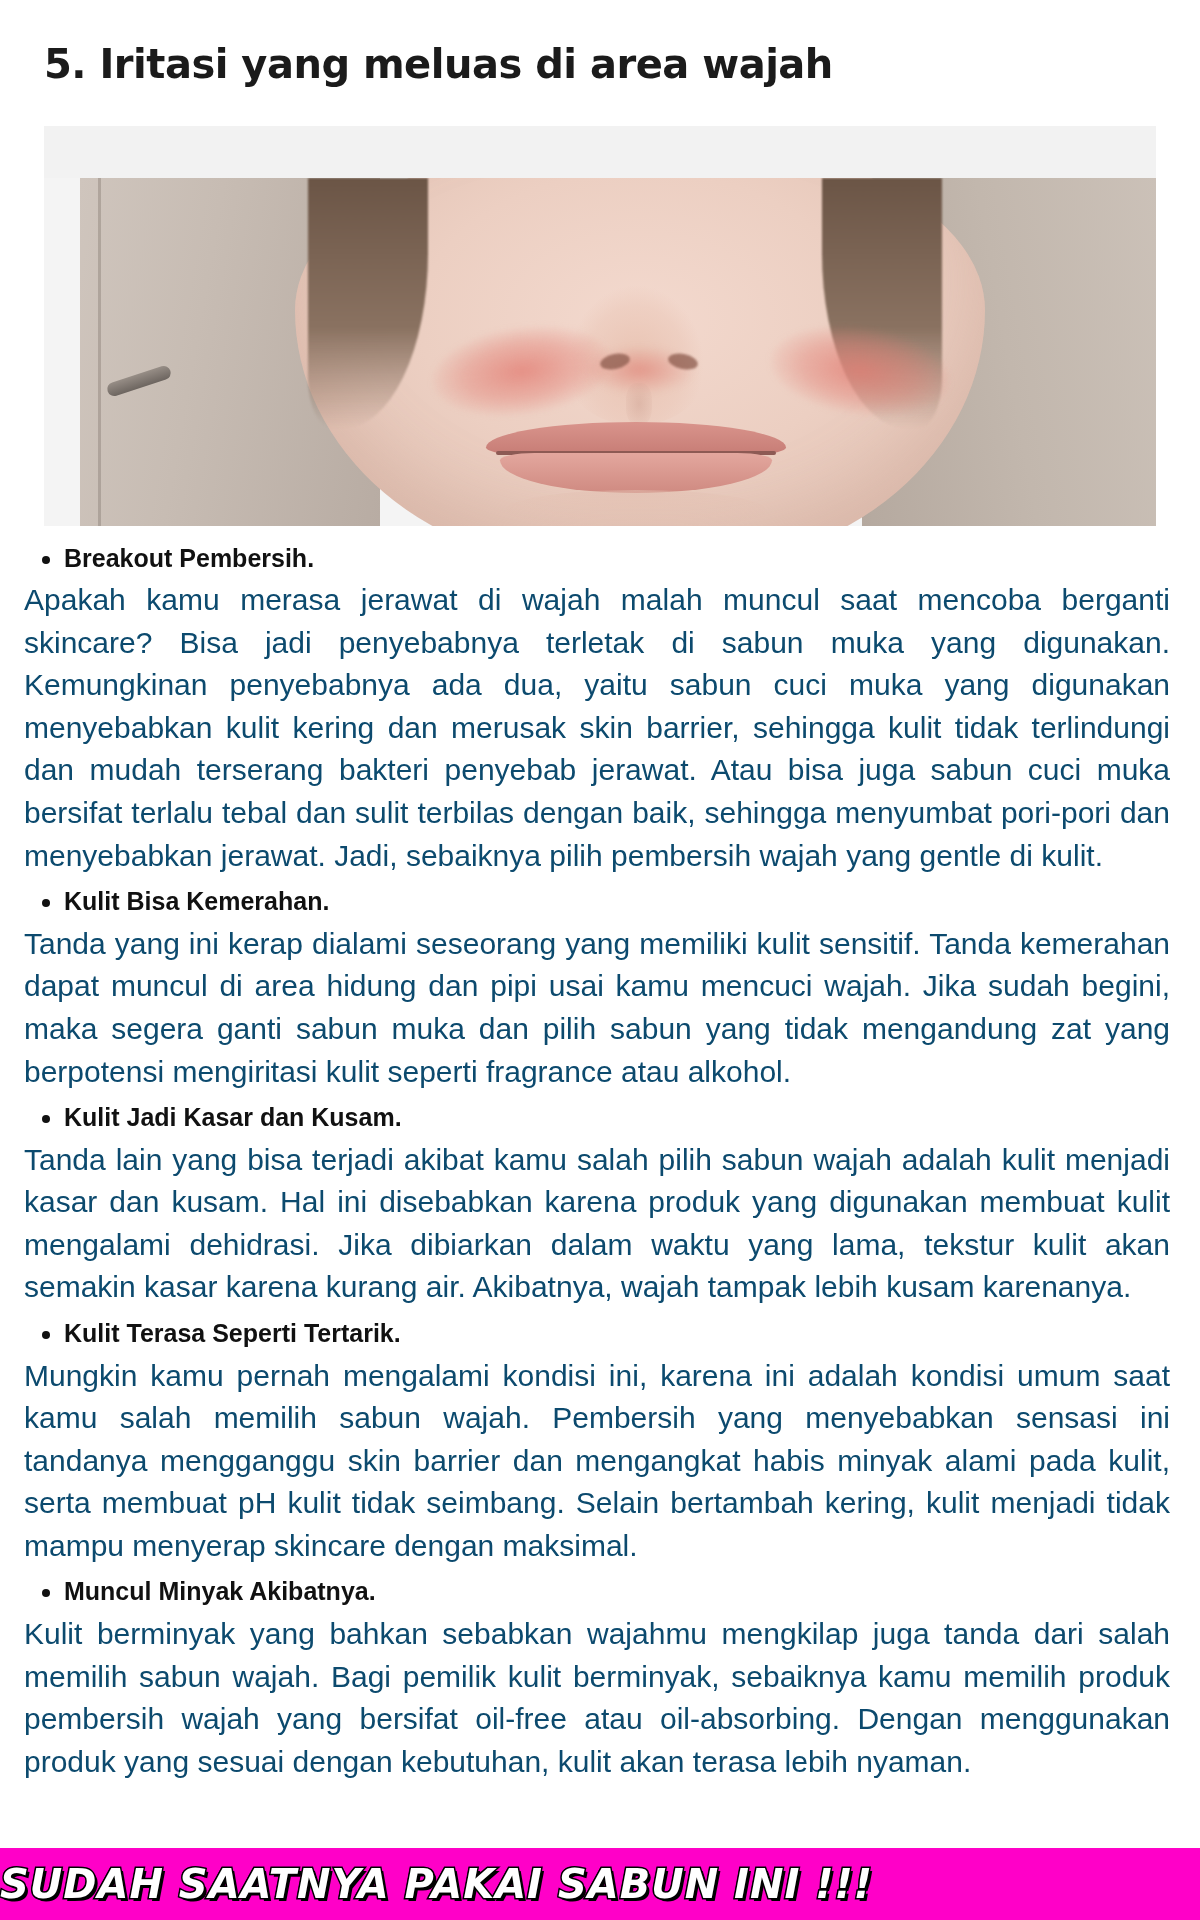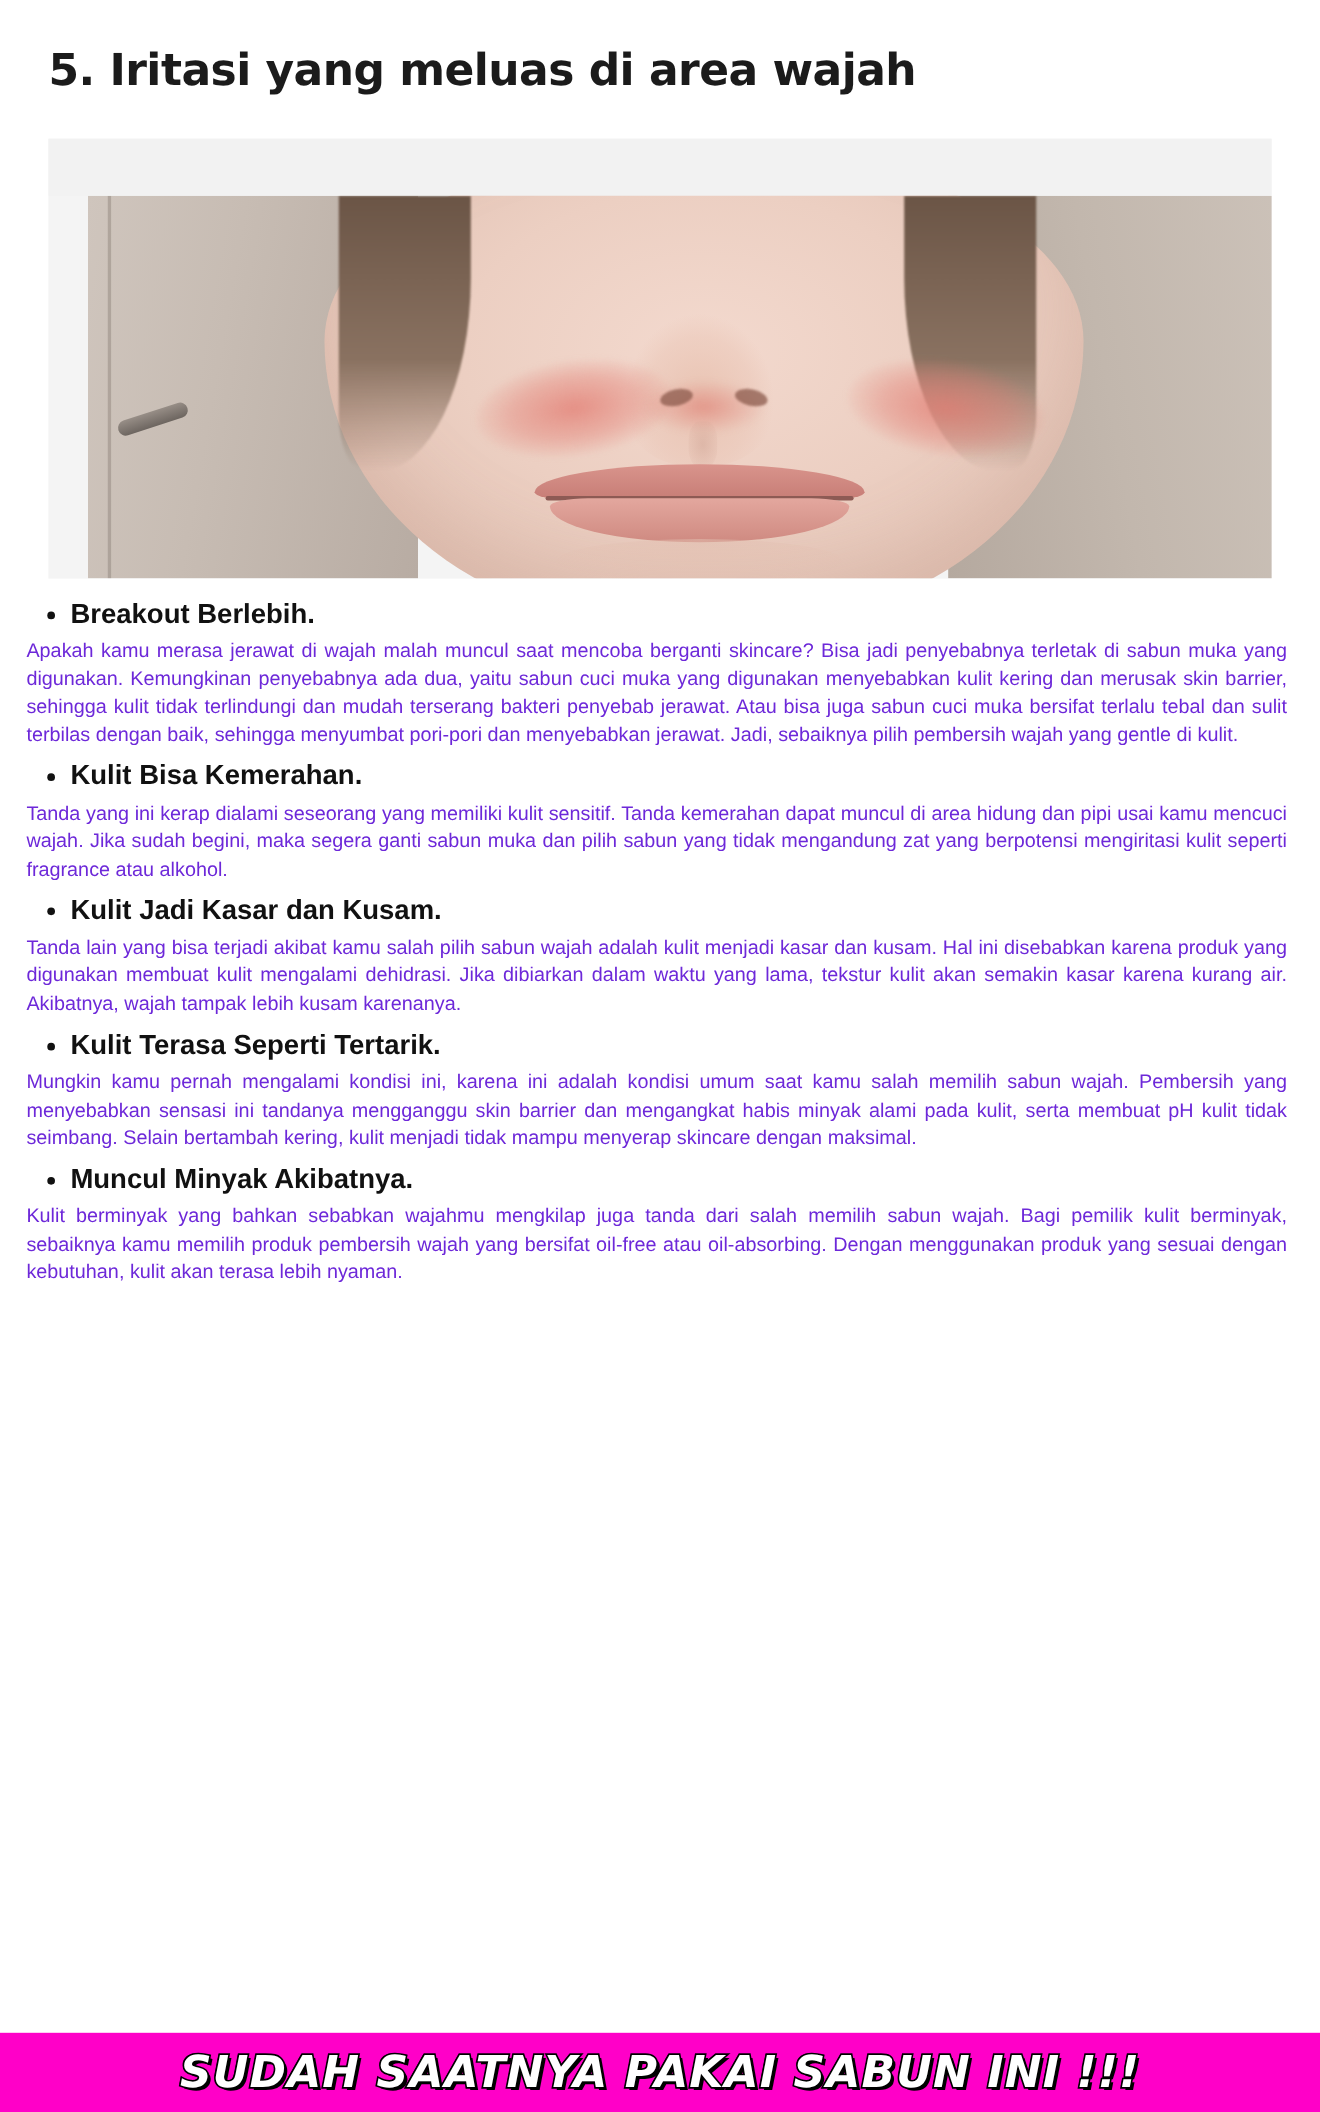--- a/index.html
+++ b/index.html
@@ -193,35 +193,34 @@
     list-style: disc;
   }
   ul.bullets li {
     font-size: 25px;
     font-weight: 700;
     line-height: 1.5;
     margin: 6px 0 0 0;
     color: #111111;
   }
   p.body {
-    font-size: 18px;
+    font-size: 30px;
     line-height: 1.42;
     text-align: justify;
     text-justify: inter-word;
     margin: 2px 6px 4px 0;
-    color: #6d28d9;
+    color: #0c4a6e;
   }
   .banner {
     margin-top: 14px;
     width: 1200px;
     background: #ff00c8;
     height: 72px;
     display: flex;
     align-items: center;
-    justify-content: center;
   }
   .banner-text {
     font-family: "DejaVu Sans", sans-serif;
     font-size: 40px;
     font-weight: 700;
     font-style: italic;
     letter-spacing: 1px;
     color: #ffffff;
     -webkit-text-stroke: 3px #000000;
     paint-order: stroke fill;
@@ -262,21 +261,21 @@
         <div class="lip-line"></div>
         <div class="lip-bottom"></div>
       </div>
       <div class="chin"></div>
     </div>
   </div>
 
   <div class="content">
 
     <ul class="bullets">
-      <li>Breakout Berlebih.</li>
+      <li>Breakout Pembersih.</li>
     </ul>
     <p class="body">Apakah kamu merasa jerawat di wajah malah muncul saat mencoba berganti skincare? Bisa jadi penyebabnya terletak di sabun muka yang digunakan. Kemungkinan penyebabnya ada dua, yaitu sabun cuci muka yang digunakan menyebabkan kulit kering dan merusak skin barrier, sehingga kulit tidak terlindungi dan mudah terserang bakteri penyebab jerawat. Atau bisa juga sabun cuci muka bersifat terlalu tebal dan sulit terbilas dengan baik, sehingga menyumbat pori-pori dan menyebabkan jerawat. Jadi, sebaiknya pilih pembersih wajah yang gentle di kulit.</p>
 
     <ul class="bullets">
       <li>Kulit Bisa Kemerahan.</li>
     </ul>
     <p class="body">Tanda yang ini kerap dialami seseorang yang memiliki kulit sensitif. Tanda kemerahan dapat muncul di area hidung dan pipi usai kamu mencuci wajah. Jika sudah begini, maka segera ganti sabun muka dan pilih sabun yang tidak mengandung zat yang berpotensi mengiritasi kulit seperti fragrance atau alkohol.</p>
 
     <ul class="bullets">
       <li>Kulit Jadi Kasar dan Kusam.</li>

